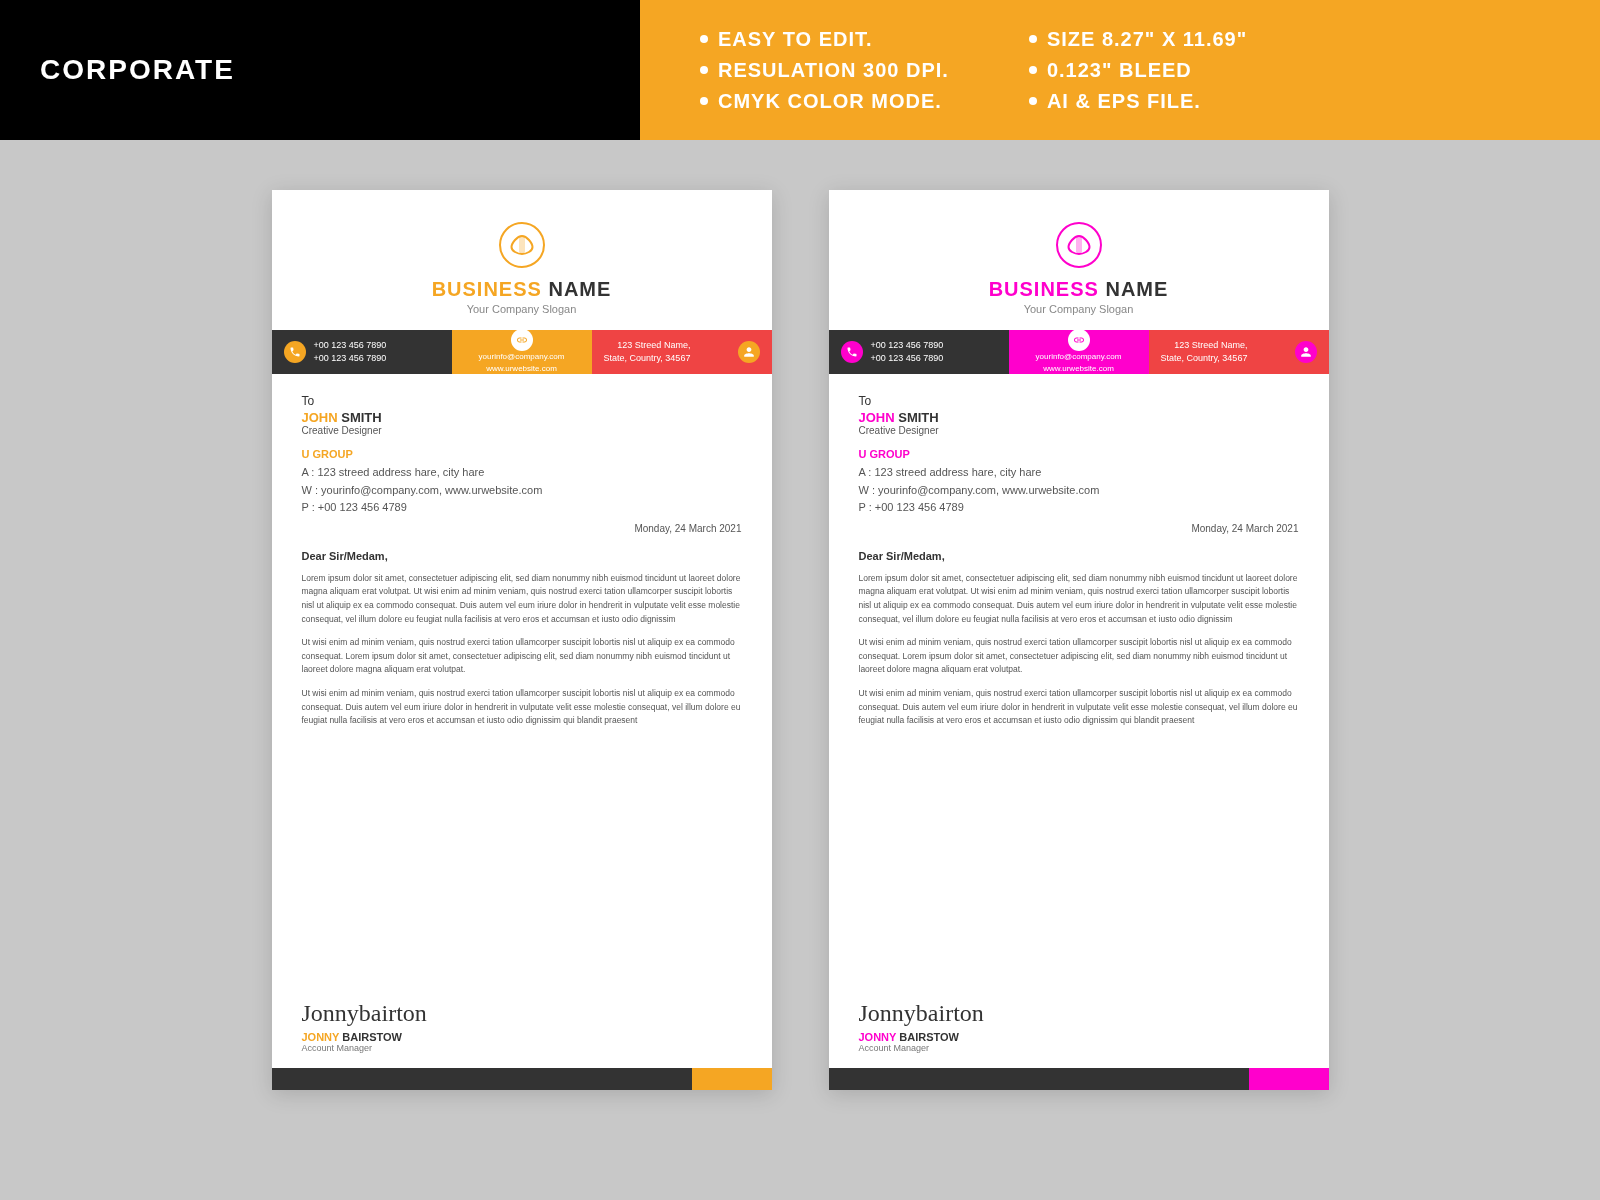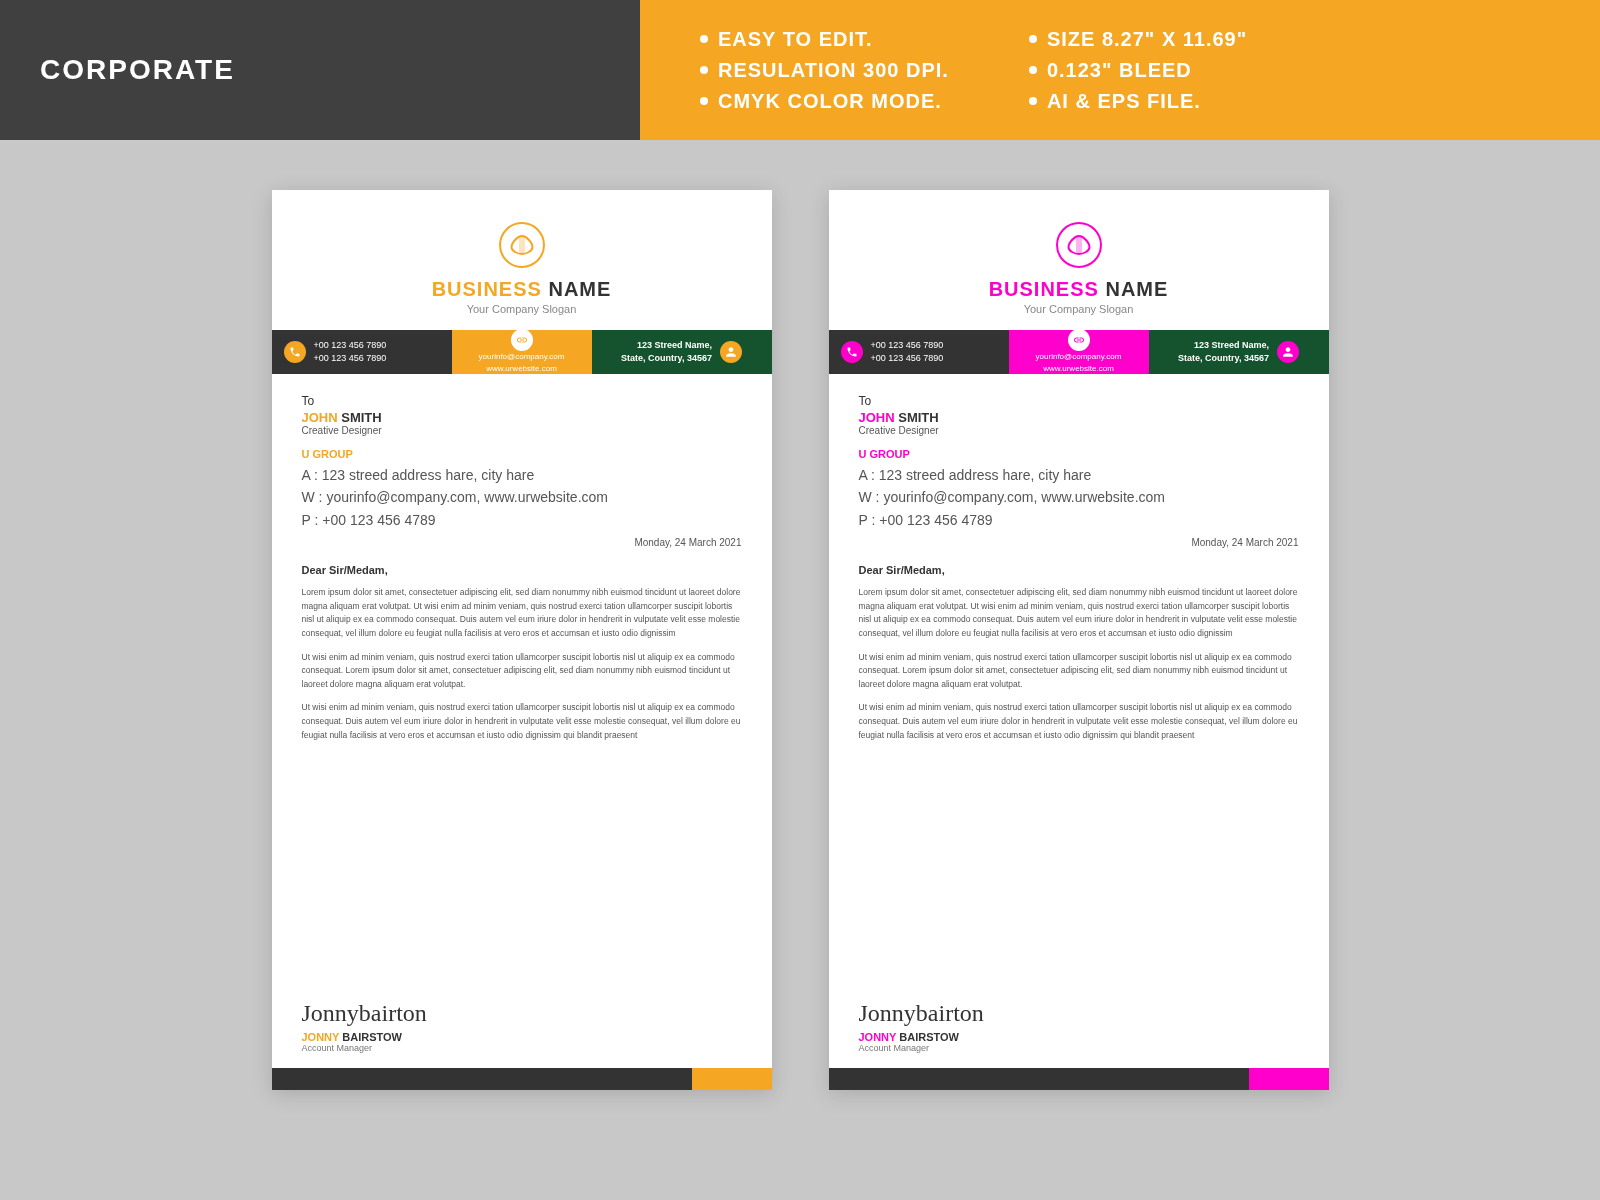--- a/index.html
+++ b/index.html
@@ -9,21 +9,21 @@
       width: 1600px;
       min-height: 1200px;
     }
 
     
     .top-header {
       display: flex;
       height: 140px;
     }
     .top-header-left {
-      background: #404040;
+      background: #000000;
       width: 640px;
       display: flex;
       flex-direction: column;
       justify-content: center;
       padding: 20px 40px;
     }
     .top-header-left .corp-label {
       color: #ffffff;
       font-size: 28px;
       font-weight: 700;
@@ -136,28 +136,27 @@
       width: 140px;
       display: flex;
       align-items: center;
       justify-content: center;
       flex-direction: column;
     }
     .contact-bar-center.pink {
       background: #ff00cc;
     }
     .contact-bar-right {
-      background: #14532d;
+      background: #ef4444;
       flex: 1;
       display: flex;
       align-items: center;
-      justify-content: center;
+      justify-content: space-between;
       padding: 0 12px;
       gap: 8px;
-      font-weight: bold;
     }
     .contact-text {
       color: #fff;
       font-size: 9px;
       line-height: 1.5;
     }
     .contact-center-text {
       color: #fff;
       font-size: 8px;
       text-align: center;
@@ -197,21 +196,21 @@
       color: #555;
       margin-bottom: 12px;
     }
     .company-name {
       font-size: 11px;
       font-weight: 700;
       color: #f5a623;
       margin-bottom: 4px;
     }
     .company-info {
-      font-size: 14px;
+      font-size: 11px;
       color: #555;
       line-height: 1.6;
     }
     .date-line {
       text-align: right;
       font-size: 10px;
       color: #555;
       margin: 6px 0 16px;
     }
     .salutation {

